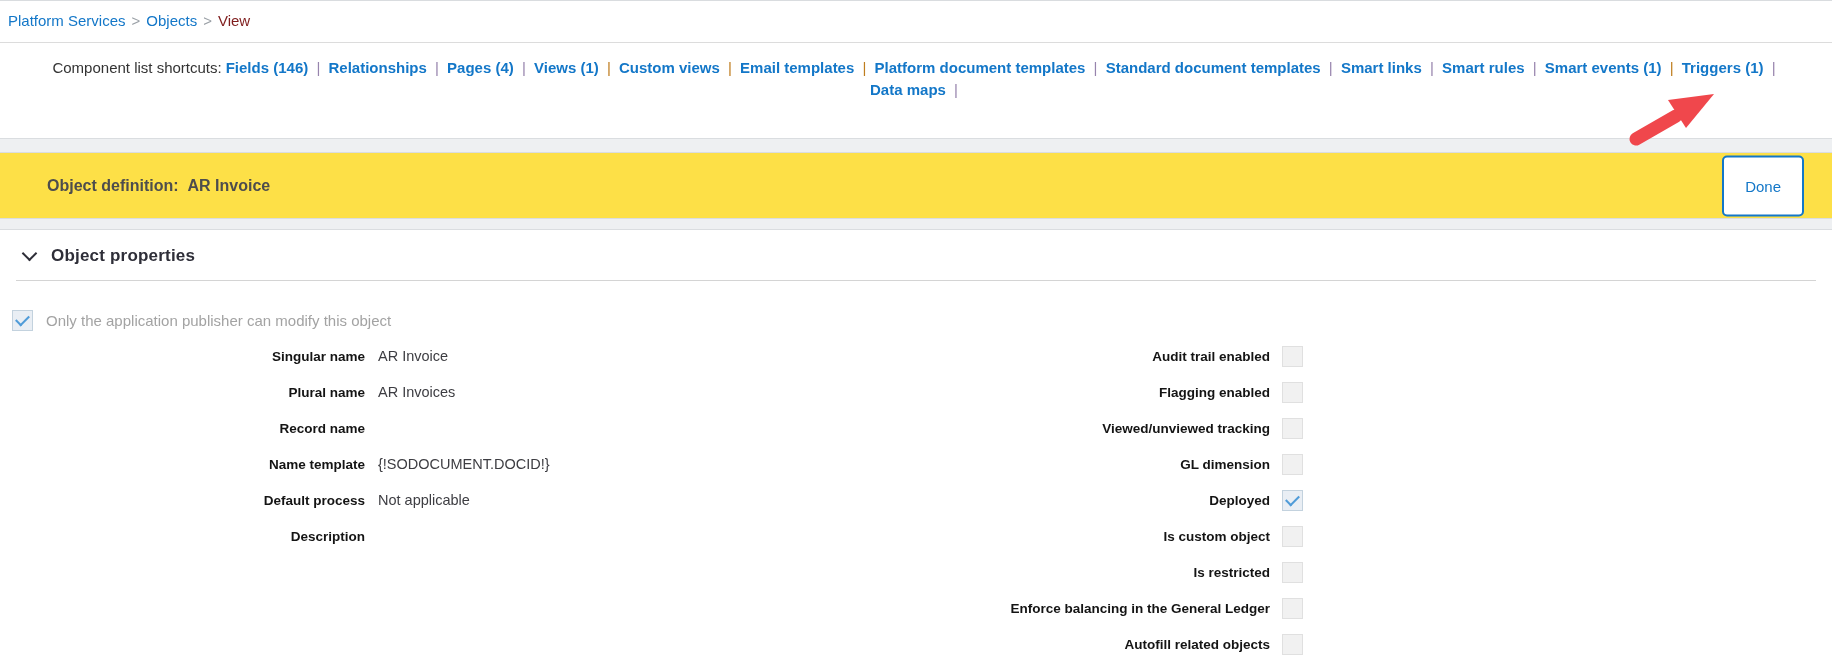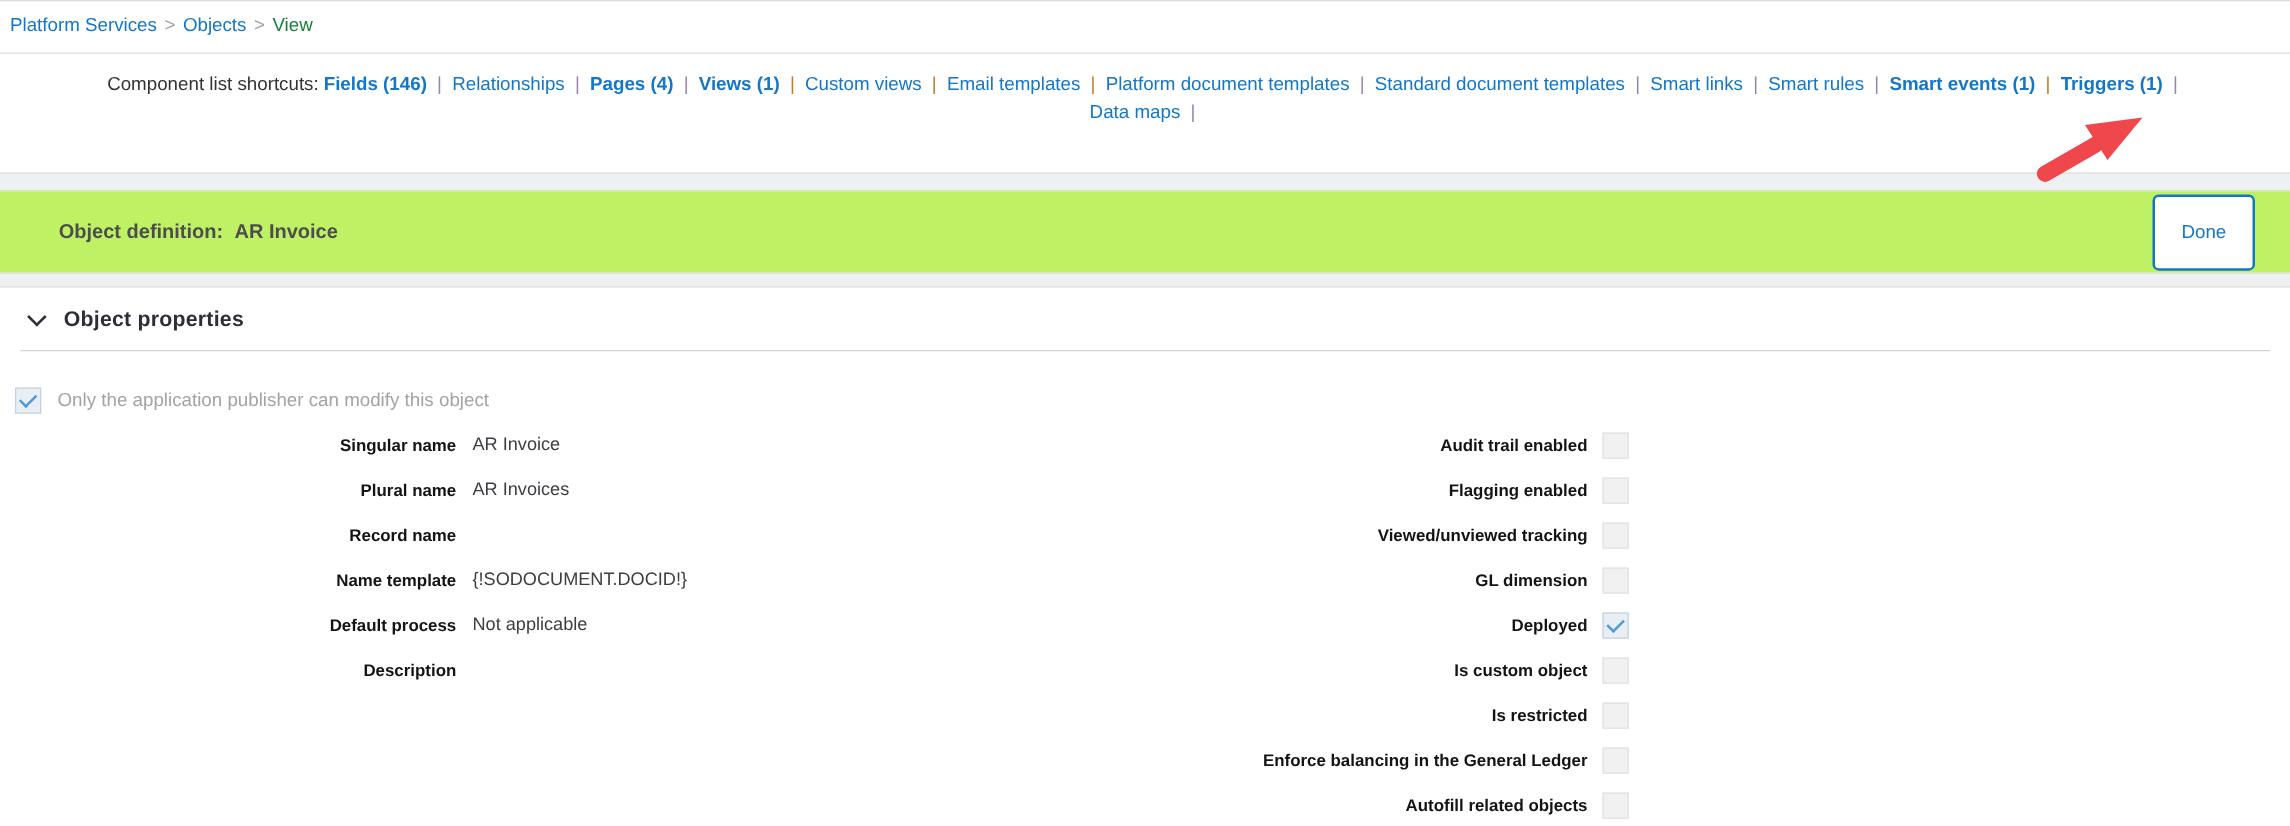--- a/index.html
+++ b/index.html
@@ -5,36 +5,36 @@
   * { margin:0; padding:0; box-sizing:border-box; }
   html,body { width:1832px; height:661px; background:#fff; overflow:hidden;
     font-family:"Liberation Sans", sans-serif; }
   body { border-top:1px solid #d9dcdf; }
 
   
   .breadcrumb { height:42px; padding:11px 0 0 8px; border-bottom:1px solid #dcdcdc;
     font-size:15px; }
   .breadcrumb .crumb-link { color:var(--link); text-decoration:none; cursor:pointer; }
   .breadcrumb .crumb-sep { color:#9aa0a6; padding:0 6px; }
-  .breadcrumb .crumb-current { color:#15803d;margin-top:45px; }
+  .breadcrumb .crumb-current { color:#7f1d1d;margin-top:45px; }
 
   
   .shortcuts { height:95px; padding-top:14px; text-align:center; font-size:15px;
     line-height:22px; color:#333; }
-  .shortcuts a { color:var(--link); text-decoration:none; cursor:pointer; }
+  .shortcuts a { color:var(--link); text-decoration:none; cursor:pointer;font-weight:bold; }
   .shortcuts a.bold { font-weight:700;margin-top:24px; }
   .shortcuts .sep { padding:0 4px; }
   .shortcuts .intro { color:#333; margin-right:4px; }
 
   .gray-band { background:#eef0f2; border-top:1px solid #dadde0; border-bottom:1px solid #dadde0; }
   .band1 { height:15px; }
   .band2 { height:12px; }
 
   
-  .def-header { height:65px; position:relative; background:#bef264; }
+  .def-header { height:65px; position:relative; background:#fde047; }
   .def-title { position:absolute; left:47px; top:50%; transform:translateY(-50%);
     font-size:16px; font-weight:700; color:#4d4d4d; }
   .def-title .val { margin-left:9px; }
   .done-btn { position:absolute; right:28px; top:50%; transform:translateY(-50%);
     background:#fff; border:2px solid var(--link); border-radius:5px; color:var(--link);
     font-size:15px; font-family:"Liberation Sans", sans-serif;
     padding:20px 21px; cursor:pointer; }
 
   
   .sect-head { margin:0 16px; height:51px; padding:16px 0 0 6px;

